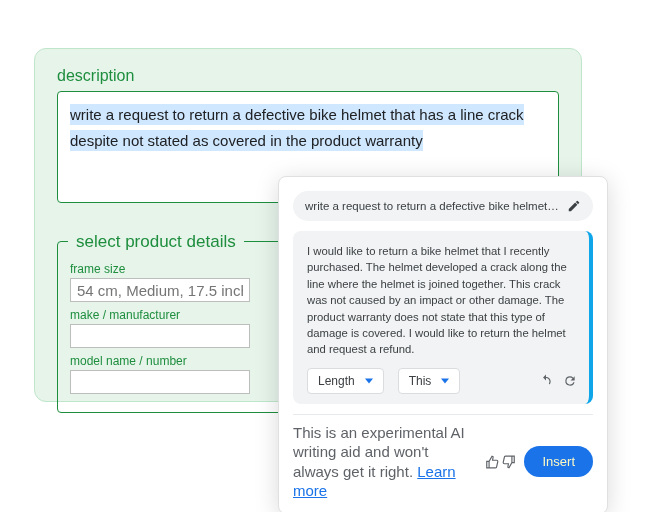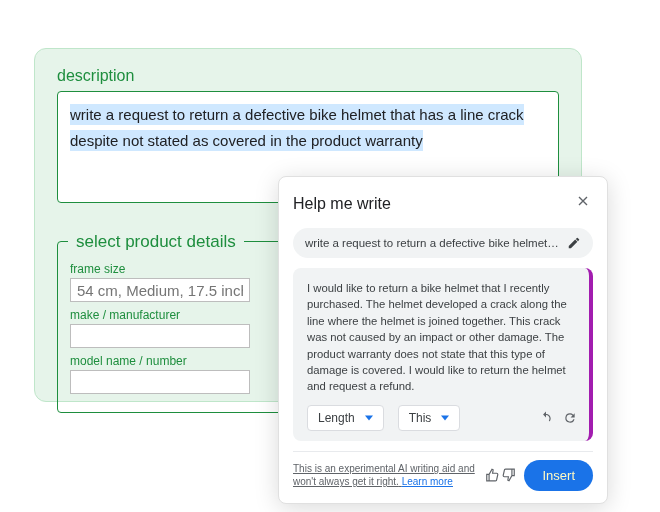--- a/index.html
+++ b/index.html
@@ -119,21 +119,21 @@
     text-overflow: ellipsis;
   }
   .pencil {
     width: 14px;
     height: 14px;
     flex: none;
   }
   .result-card {
     background: #f1f3f4;
     border-radius: 8px;
-    border-right: 4px solid #a21caf;
+    border-right: 4px solid #0ea5e9;
     padding: 12px 12px 10px 14px;
     margin-bottom: 10px;
   }
   .result-text {
     font-size: 11.3px;
     color: #3c4043;
     line-height: 1.45;
     margin-bottom: 10px;
   }
   .controls-row {
@@ -168,25 +168,24 @@
     cursor: pointer;
   }
   .footer-row {
     display: flex;
     align-items: center;
     gap: 8px;
     border-top: 1px solid #e8eaed;
     padding-top: 8px;
   }
   .footer-text {
-    font-size: 10px;
+    font-size: 15px;
     color: #5f6368;
     flex: 1;
     line-height: 1.3;
-    text-decoration: underline;
   }
   .footer-text a {
     color: #1a73e8;
     text-decoration: underline;
     cursor: pointer;
   }
   .feedback {
     display: flex;
     gap: 3px;
   }
@@ -214,28 +213,20 @@
     <div class="field-label">frame size</div>
     <input class="text-input" placeholder="54 cm, Medium, 17.5 inches" style="">
     <div class="field-label">make / manufacturer</div>
     <input class="text-input" style="">
     <div class="field-label">model name / number</div>
     <input class="text-input" style="">
   </div>
 </div>
 
 <div class="popover">
-  <div class="popover-header">
-    <div class="popover-title">Help me write</div>
-    <div class="close-btn">
-      <svg viewBox="0 0 24 24" width="16" height="16" fill="none" stroke="#5f6368" stroke-width="2">
-          <path d="M6 6l12 12M18 6L6 18"></path>
-        </svg>
-    </div>
-  </div>
 
   <div class="prompt-row">
     <div class="prompt-text">write a request to return a defective bike helmet that has a...</div>
     <svg class="pencil" viewBox="0 0 24 24" fill="#3c4043">
         <path d="M3 17.25V21h3.75L17.81 9.94l-3.75-3.75L3 17.25zM20.71 7.04a1 1 0 0 0 0-1.41l-2.34-2.34a1 1 0 0 0-1.41 0l-1.83 1.83 3.75 3.75 1.83-1.83z"></path>
       </svg>
   </div>
 
   <div class="result-card">
     <div class="result-text">I would like to return a bike helmet that I recently purchased. The helmet developed a crack along the line where the helmet is joined together. This crack was not caused by an impact or other damage. The product warranty does not state that this type of damage is covered. I would like to return the helmet and request a refund.</div>

